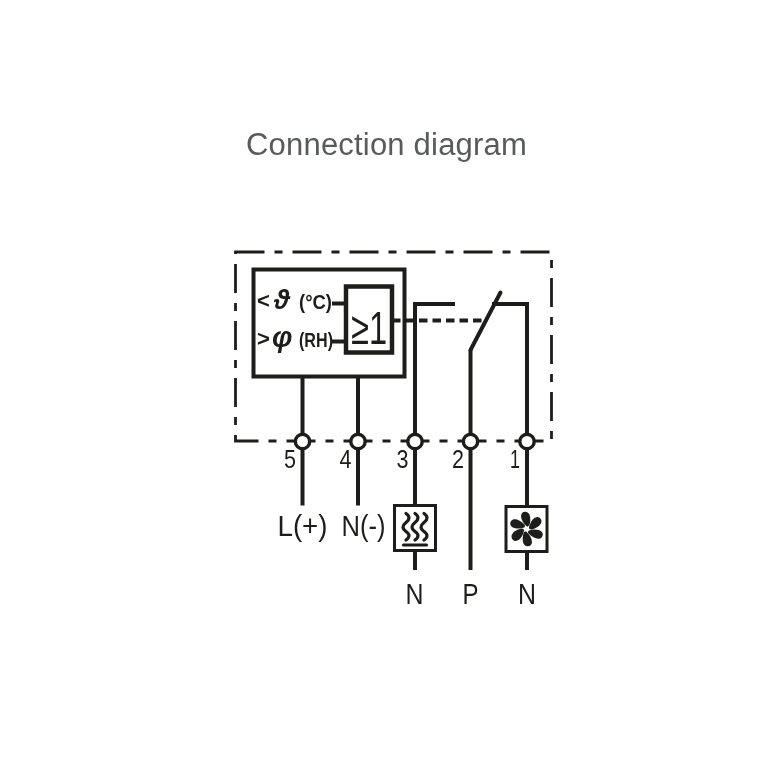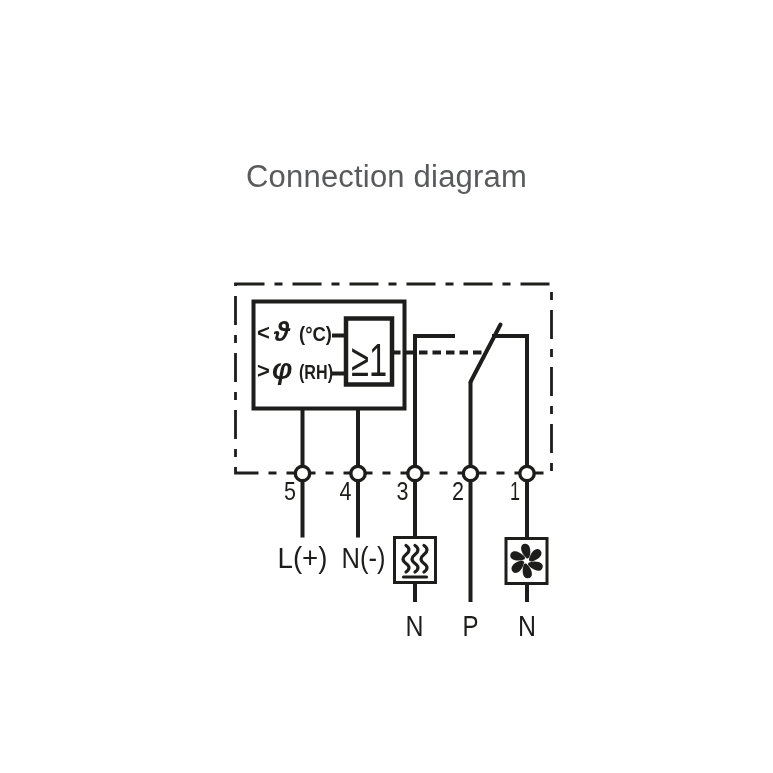--- a/index.html
+++ b/index.html
@@ -7,21 +7,20 @@
     padding: 0;
     background: #ffffff;
   }
   .stage {
     position: relative;
     width: 773px;
     height: 641px;
     background: #ffffff;
     overflow: hidden;
     font-family: "Liberation Sans", sans-serif;
-    margin-top: 32px;
   }
   .page-title {
     position: absolute;
     top: 126px;
     left: 0;
     width: 773px;
     text-align: center;
     font-size: 31px;
     line-height: 38px;
     font-weight: 400;

